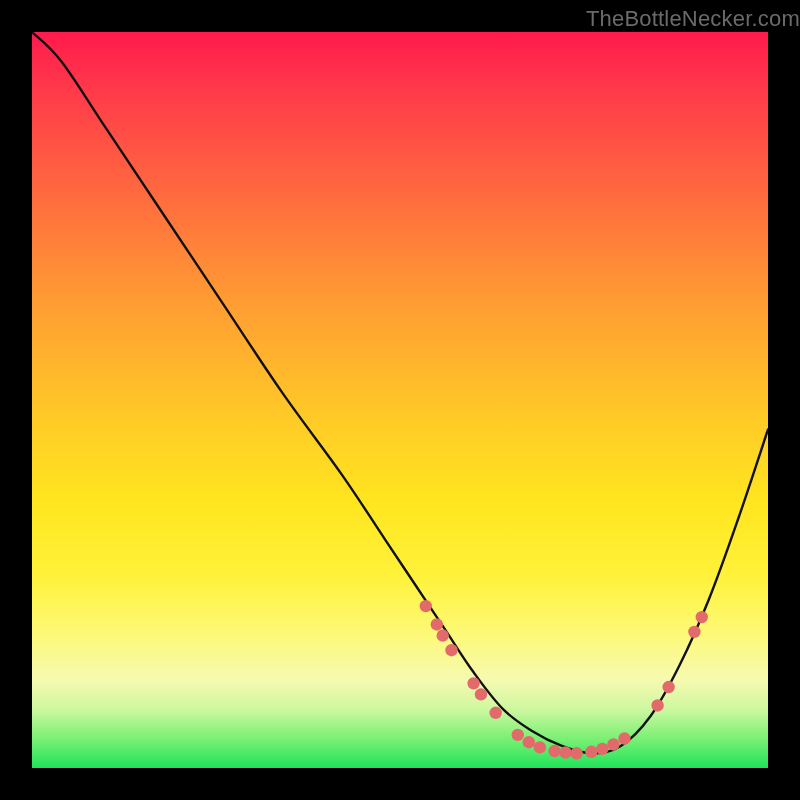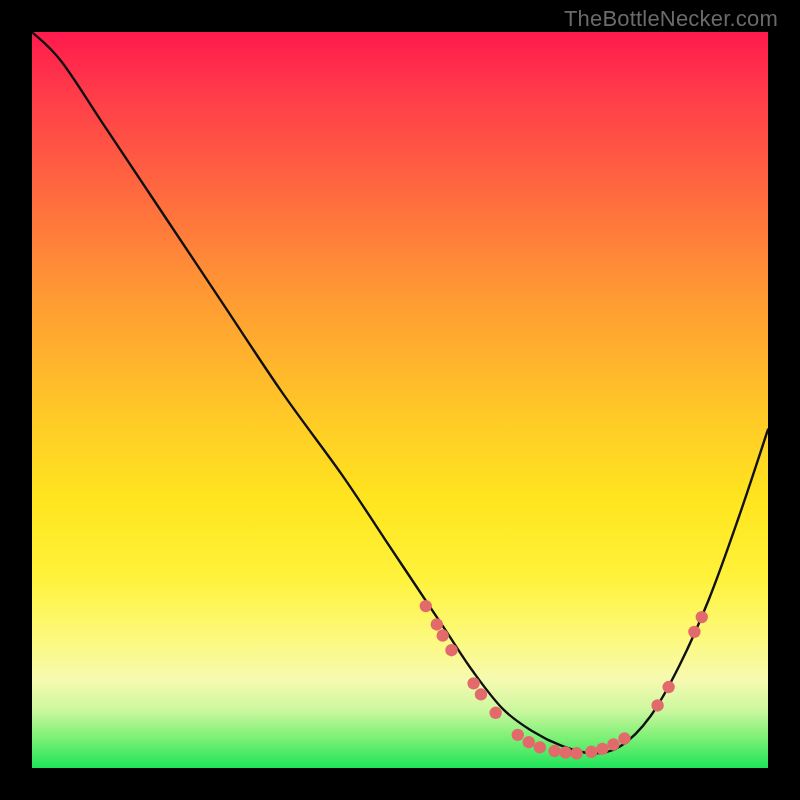--- a/index.html
+++ b/index.html
@@ -45,21 +45,21 @@
   }
   svg.curve {
     position: absolute;
     inset: 0;
     width: 100%;
     height: 100%;
   }
   .watermark {
     position: absolute;
     top: 6px;
-    right: 22px;
+    right: 0;
     font-family: Arial, Helvetica, sans-serif;
     font-size: 22px;
     color: #6a6a6a;
     letter-spacing: 0.2px;
     user-select: none;
   }
 </style>
 </head>
 <body>
 

